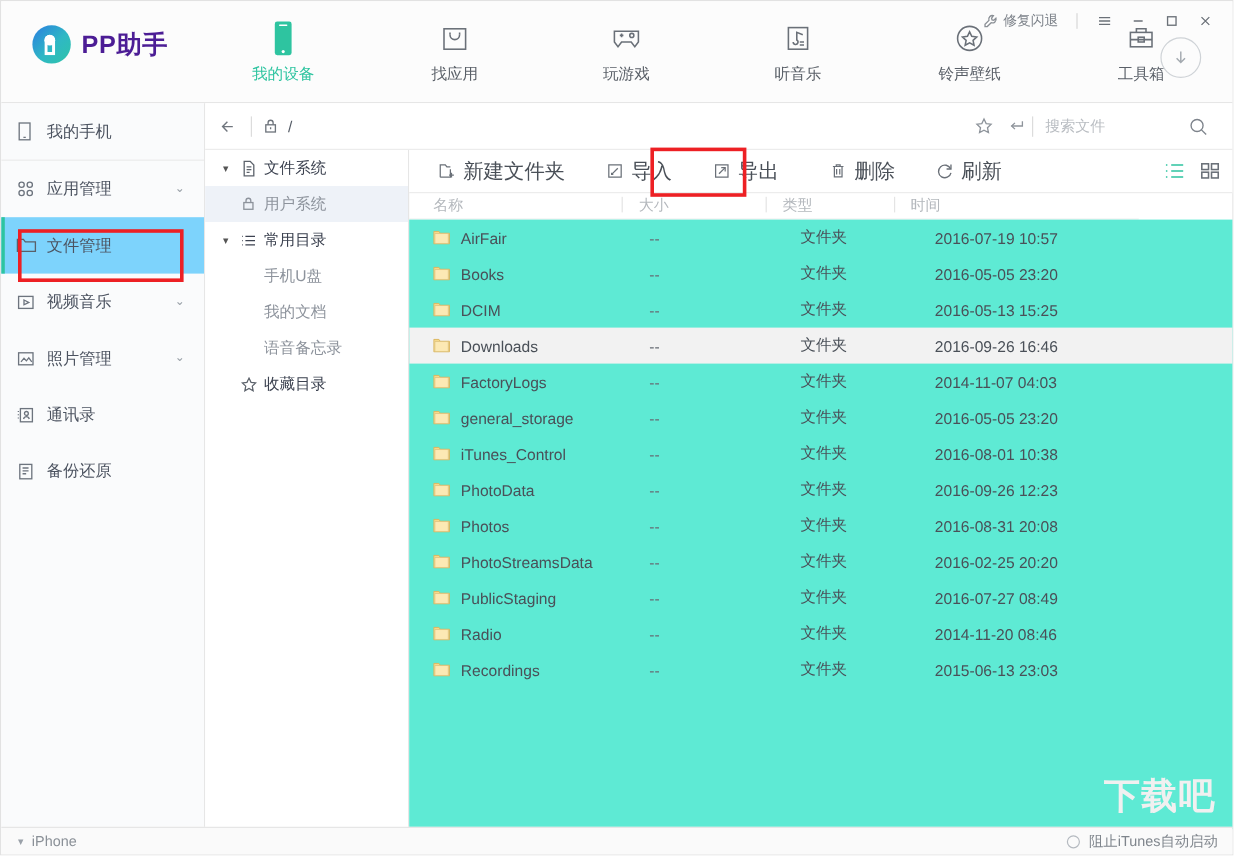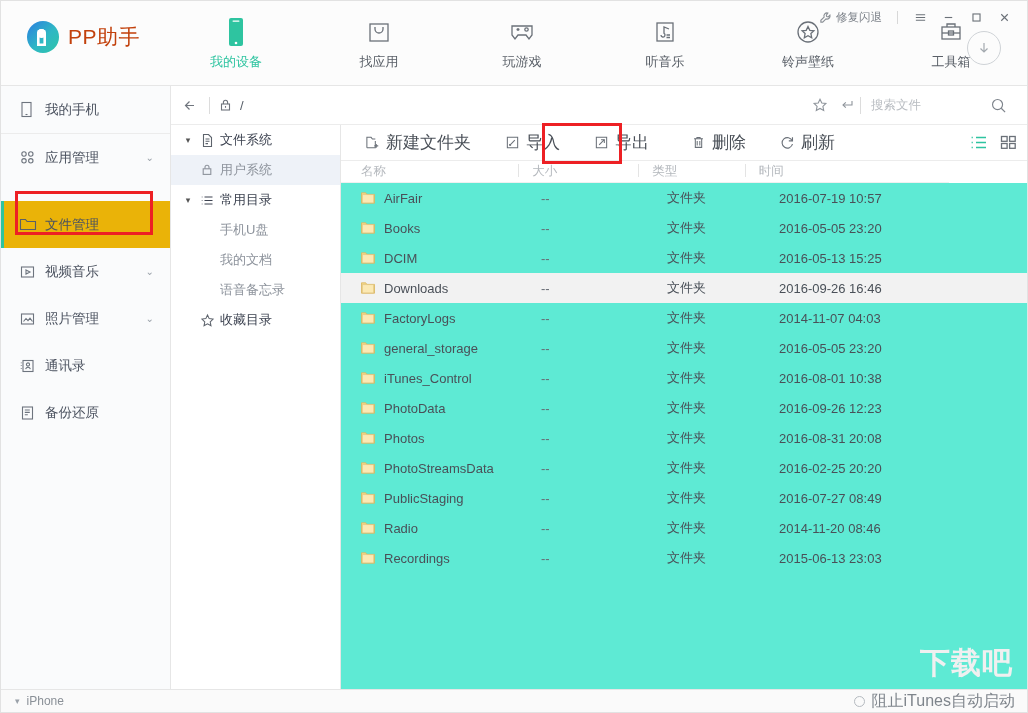--- a/index.html
+++ b/index.html
@@ -36,21 +36,21 @@
   .logo-mark::after {
     content: ""; position: absolute; left: 10px; top: 8px;
     width: 9px; height: 9px; border-radius: 50%; background: #fff;
   }
   .logo-mark::before {
     content: ""; position: absolute; left: 10px; top: 8px;
     width: 9px; height: 17px; border-radius: 5px 5px 0 0;
     box-shadow: inset 0 0 0 2.6px #fff;
   }
   .logo-text {
-    font-size: 21px; font-weight: normal; color: #c2410c; letter-spacing: .5px;
+    font-size: 21px; font-weight: bold; color: #4c1d95; letter-spacing: .5px;
   }
 
   .nav { position: absolute; left: 180px; top: 8px; display: flex; gap: 33px; }
   .nav-item {
     width: 110px; text-align: center; cursor: pointer;
     padding-top: 4px;
   }
   .nav-ico { height: 38px; display: flex; align-items: center; justify-content: center; }
   .nav-ico svg { display: block; }
   .nav-label { font-size: 13px; color: #5a6068; margin-top: 2px; }
@@ -78,28 +78,28 @@
     cursor: pointer; color: #9aa0a6;
   }
 
   
   .sidebar {
     position: absolute; left: 0; top: 85px; width: 170px; height: 605px;
     background: #fafbfc; border-right: 1px solid #e6e6e6;
   }
   .side-item {
     position: relative; height: 47px; display: flex; align-items: center;
-    padding-left: 18px; cursor: pointer; color: #4c5360; font-size: 13.5px;
+    padding-left: 12px; cursor: pointer; color: #4c5360; font-size: 13.5px;
   }
   .side-item .sico { width: 24px; display: flex; align-items: center; color: #6d747e; }
   .side-item .slabel { margin-left: 2px; }
   .side-item .chev {
     position: absolute; right: 16px; color: #9aa1a9; font-size: 10px;
   }
-  .side-item.sel { background: #eab308; margin-top: 20px; }
+  .side-item.sel { background: #7dd3fc; }
   .side-item.sel::before {
     content: ""; position: absolute; left: 0; top: 0; bottom: 0; width: 3px; background: #2ec4a0;
   }
   .side-sep { height: 1px; background: #ececec; margin: 0; }
   .hl-box {
     position: absolute; border: 3px solid #ed2024; pointer-events: none;
   }
 
   
   .tree {
@@ -181,21 +181,21 @@
   .folder-ic { width: 14px; height: 12px; position: relative; flex: 0 0 auto; }
   .folder-ic svg { display: block; }
 
   
   .statusbar {
     position: absolute; left: 0; bottom: 0; width: 1028px; height: 23px;
     background: #fafafa; border-top: 1px solid #e6e6e6;
     display: flex; align-items: center;
   }
   .sb-left { display: flex; align-items: center; gap: 7px; padding-left: 14px; font-size: 12px; color: #8a9097; }
-  .sb-right { margin-left: auto; display: flex; align-items: center; gap: 7px; padding-right: 14px; font-size: 16px; color: #7f858c; }
+  .sb-right { margin-left: auto; display: flex; align-items: center; gap: 7px; padding-right: 14px; font-size: 12px; color: #7f858c; }
   .radio-o { width: 11px; height: 11px; border: 1px solid #b5bac0; border-radius: 50%; }
 
   .watermark {
     position: absolute; right: 14px; bottom: 28px;
     font-size: 30px; font-weight: bold; color: #f0f0f0;
     letter-spacing: 1px; pointer-events: none; user-select: none;
     font-family: "DejaVu Sans", sans-serif;
   }
 </style>
 </head>

